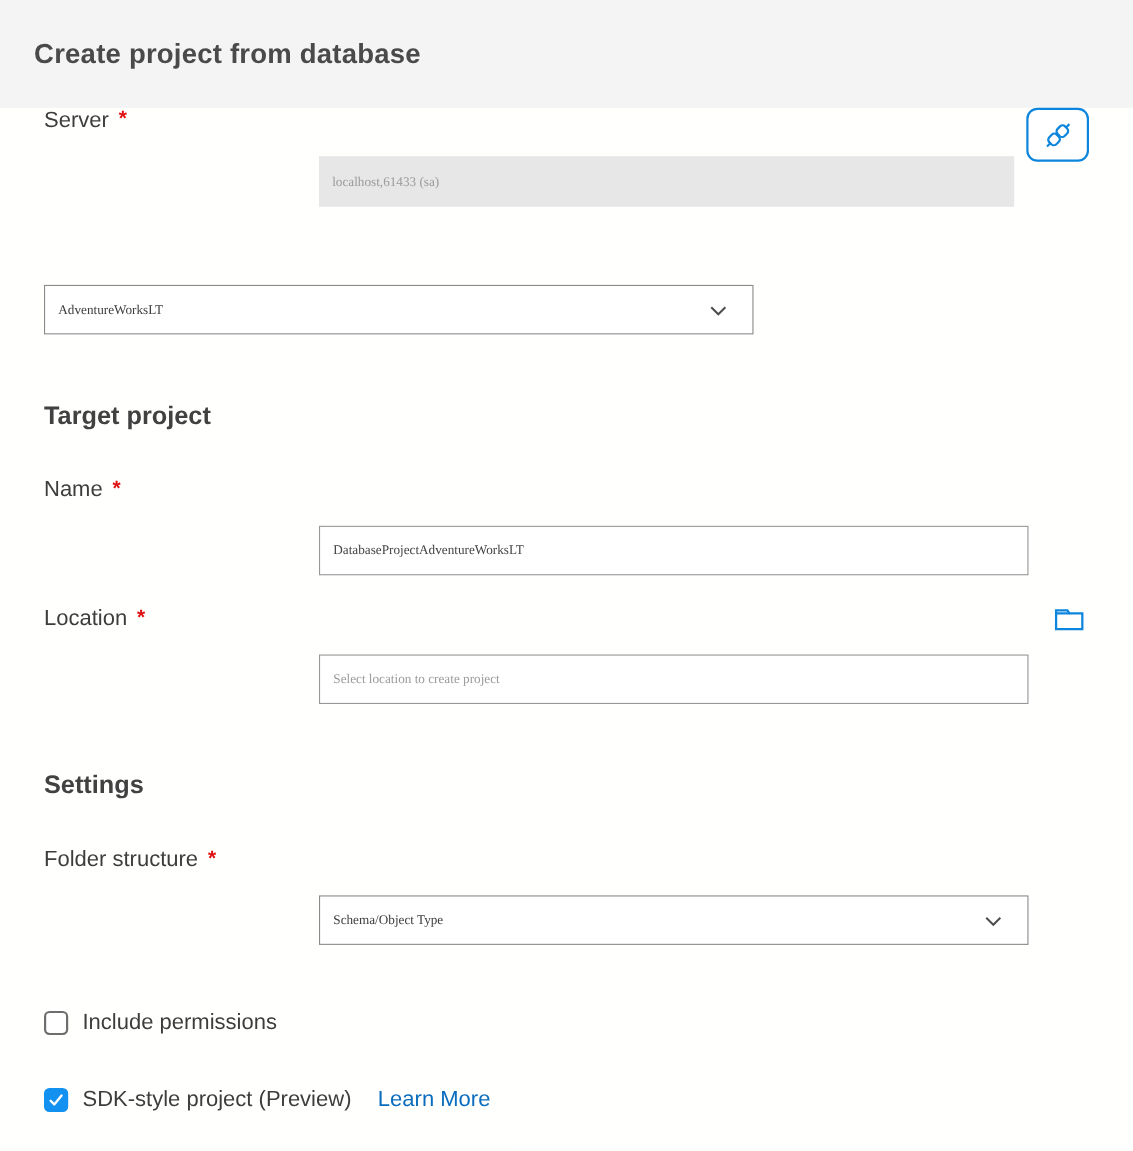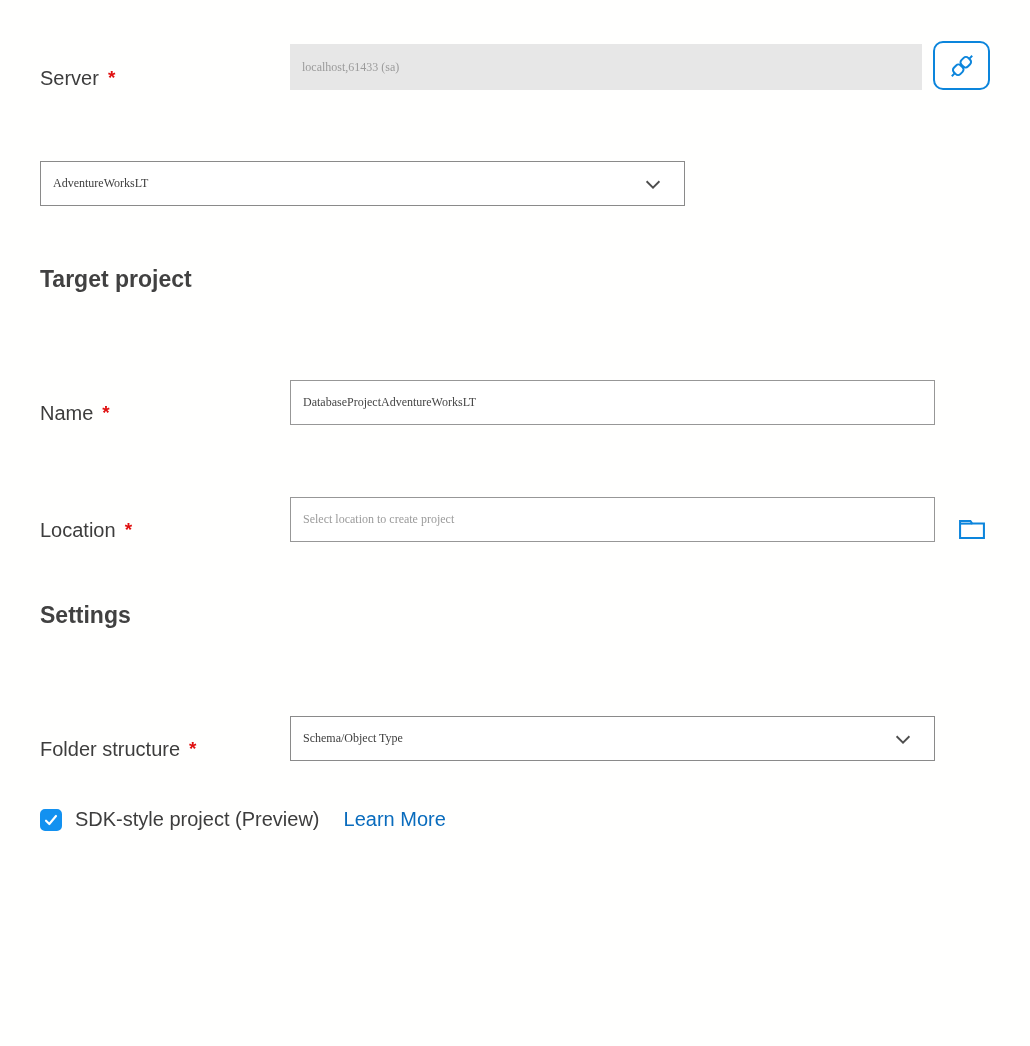--- a/index.html
+++ b/index.html
@@ -33,21 +33,21 @@
   .section-heading {
     font-size: 23px;
     font-weight: 700;
     color: #414141;
     line-height: 28px;
   }
   .heading-source   { margin-top: 60px; margin-bottom: 44px; }
   .heading-target   { margin-top: 59px; margin-bottom: 43px; }
   .heading-settings { margin-top: 59px; margin-bottom: 43px; }
 
-  .form-row { display: flex; align-items: flex-end; }
+  .form-row { display: flex; align-items: flex-start; }
   .row-gap-sm { margin-bottom: 27px; }
   .row-gap-loc { margin-bottom: 28px; }
 
   .field-label {
     width: 250px;
     flex-shrink: 0;
     font-size: 20px;
     color: #3d3d3d;
   }
   .req-asterisk {
@@ -144,20 +144,23 @@
     color: #0a6cbd;
     text-underline-offset: 4px;
     cursor: pointer;
   }
 </style>
 </head>
 <body>
 
 <div class="page">
 
+  <header class="dialog-header">
+    <h1 class="page-title">Create project from database</h1>
+  </header>
 
   <main class="dialog-body">
 
 
     <div class="form-row row-gap-sm">
       <div class="field-label">
         <span>Server</span><span class="req-asterisk">*</span>
       </div>
       <input class="text-input input-disabled" type="text" disabled="" value="localhost,61433 (sa)" style="">
       <button class="connect-btn" title="">
@@ -210,20 +213,24 @@
         <span>Folder structure</span><span class="req-asterisk">*</span>
       </div>
       <div class="dropdown">
         <span>Schema/Object Type</span>
         <svg width="22" height="22" viewBox="0 0 24 24" fill="none" stroke="#4d4d4d" stroke-width="2">
           <polyline points="5 9 12 16 19 9"></polyline>
         </svg>
       </div>
     </div>
 
+    <div class="checkbox-row row-include">
+      <div class="checkbox checkbox-unchecked"></div>
+      <span class="checkbox-label">Include permissions</span>
+    </div>
 
     <div class="checkbox-row row-sdk">
       <div class="checkbox checkbox-checked">
         <svg width="16" height="16" viewBox="0 0 24 24" fill="none" stroke="#ffffff" stroke-width="3.2" stroke-linecap="round" stroke-linejoin="round">
           <polyline points="4.5 13 9.5 18 19.5 6"></polyline>
         </svg>
       </div>
       <span class="checkbox-label">SDK-style project (Preview)</span>
       <a class="learn-more">Learn More</a>
     </div>

